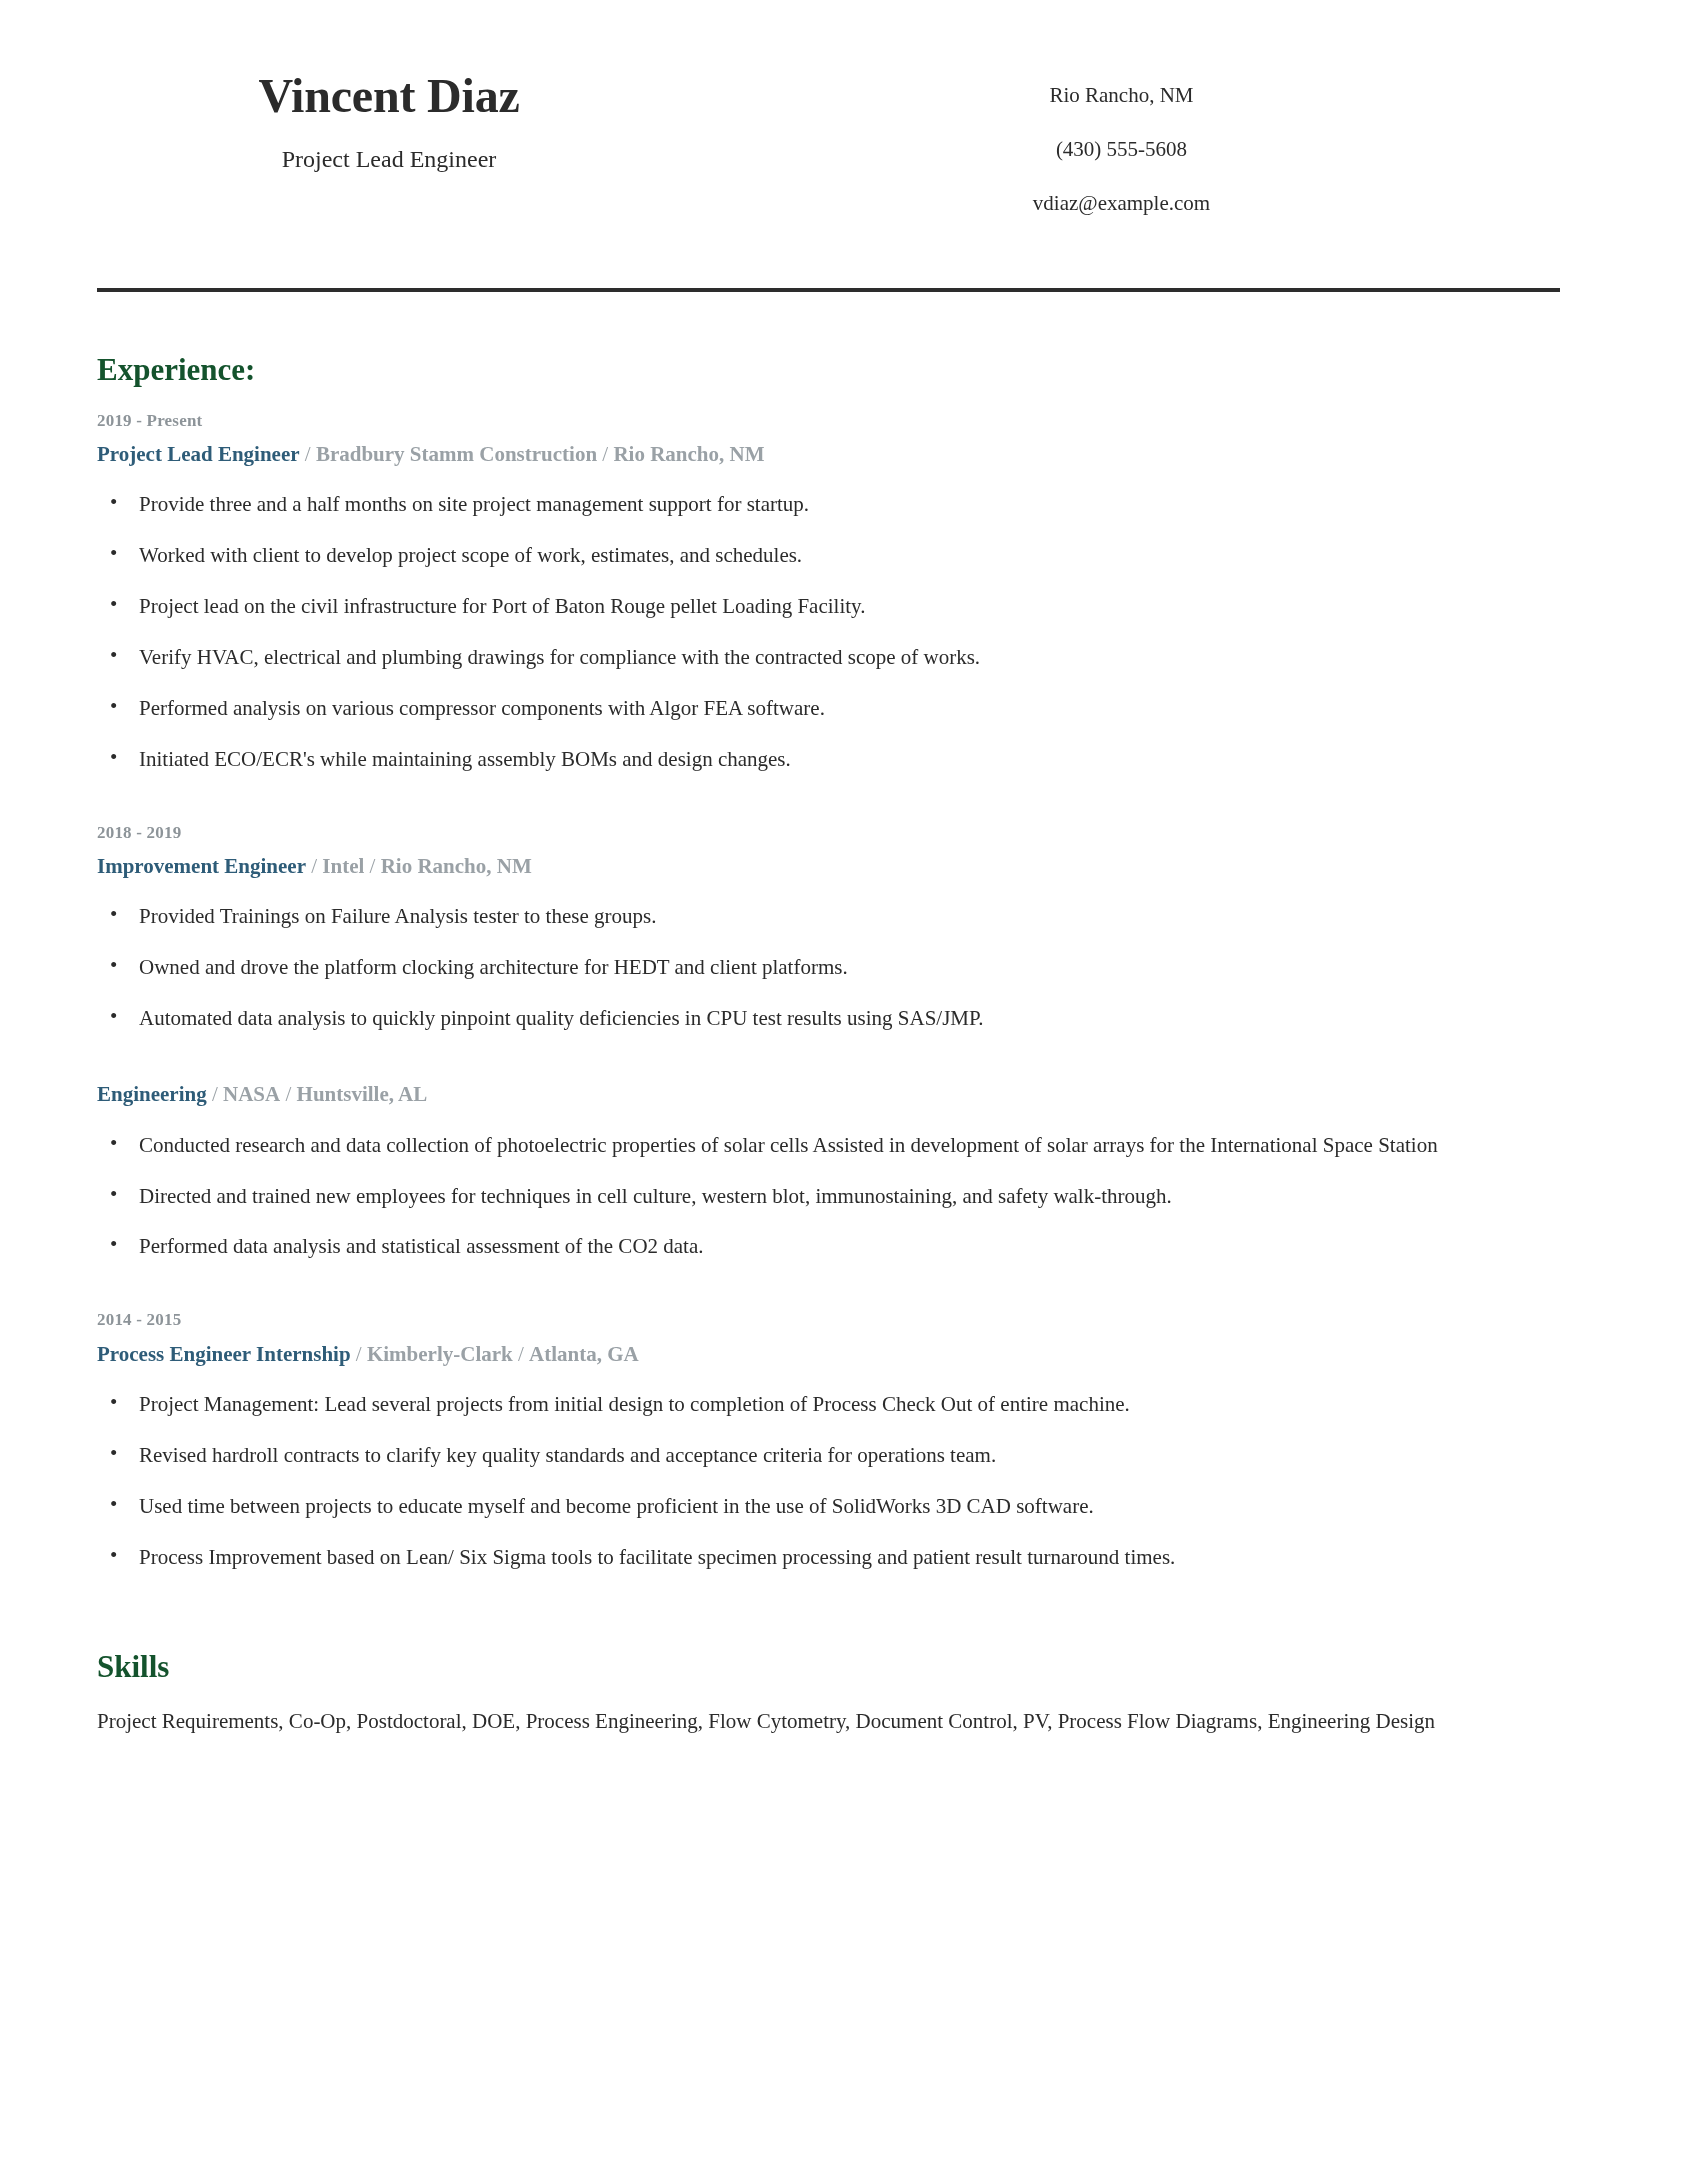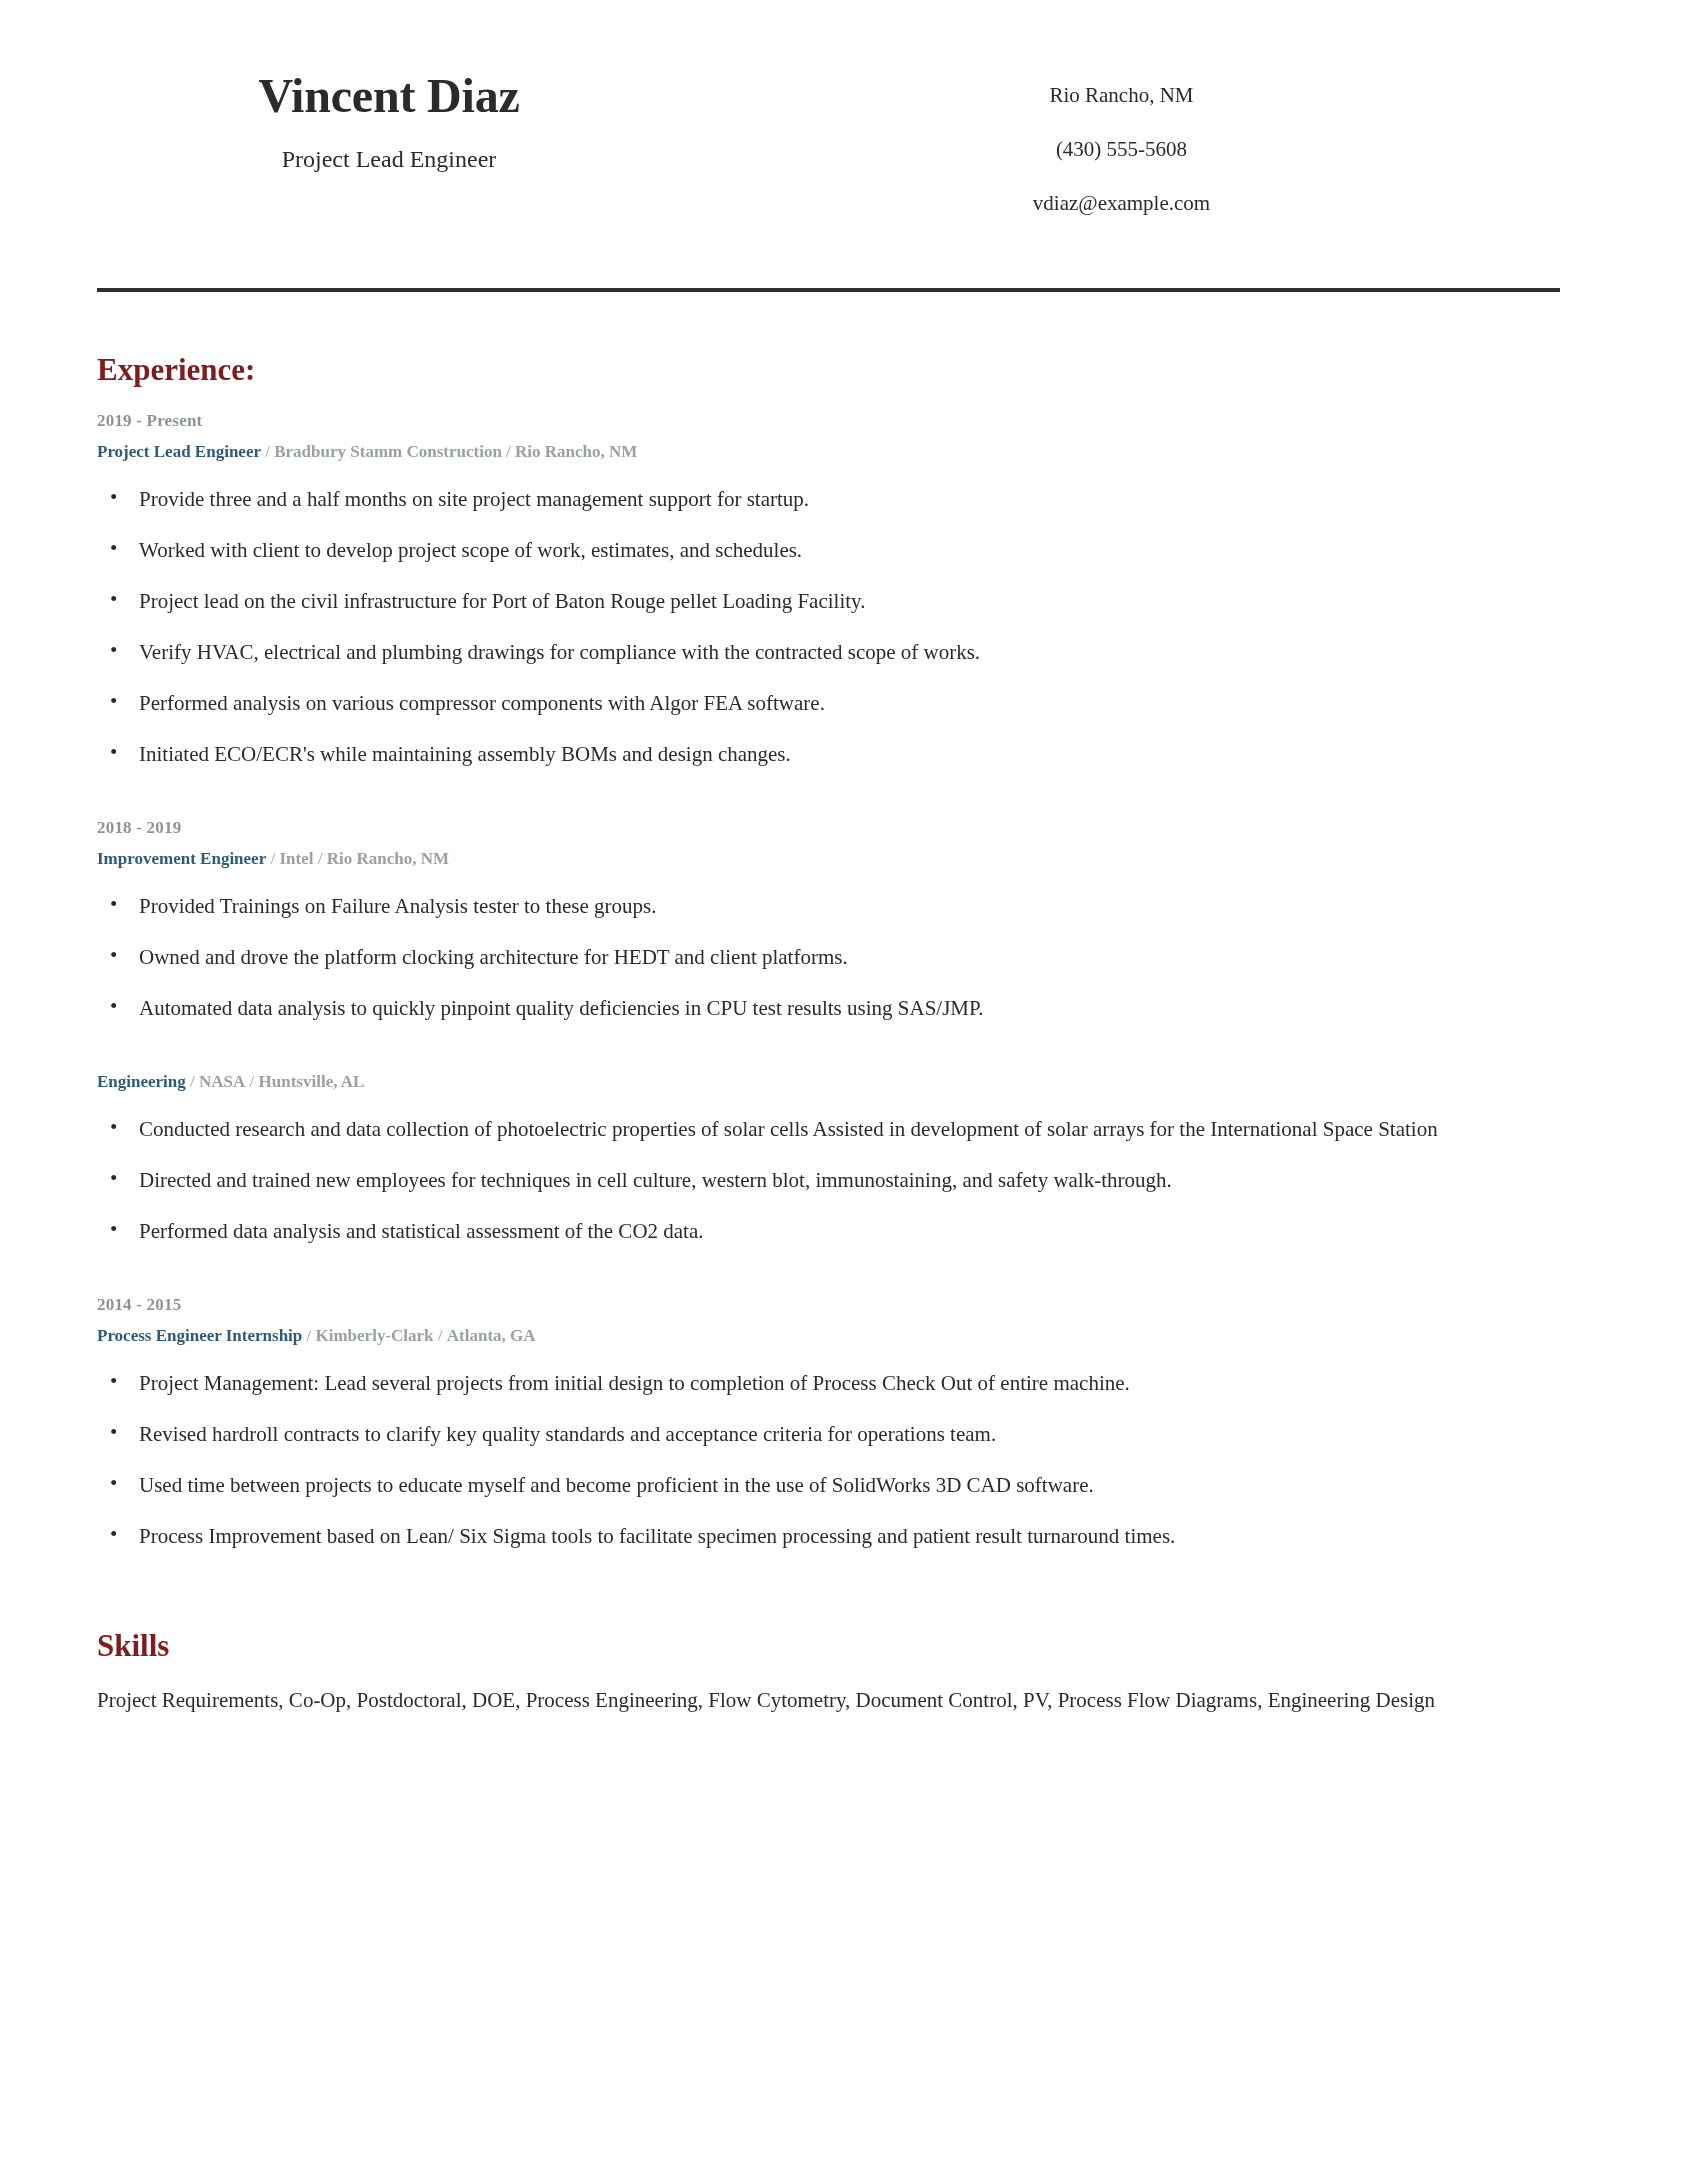--- a/index.html
+++ b/index.html
@@ -67,34 +67,34 @@
     width: 1463px;
   }
 
   
   .section {
     margin-top: 59px;
   }
   .section-title {
     font-size: 31px;
     font-weight: bold;
-    color: #7f1d1d;
+    color: #14532d;
     margin: 0 0 22px 0;
     line-height: 1.2;
   }
   .job-dates {
     font-size: 17px;
     font-weight: bold;
     color: #8d9499;
     letter-spacing: 0.2px;
     margin-bottom: 9px;
     line-height: 1.3;
   }
   .job-head {
-    font-size: 17px;
+    font-size: 21px;
     font-weight: bold;
     line-height: 1.3;
     margin-bottom: 10px;
   }
   .job-title {
     color: #2e5c78;
   }
   .job-sep {
     color: #9aa1a6;
     font-weight: normal;

